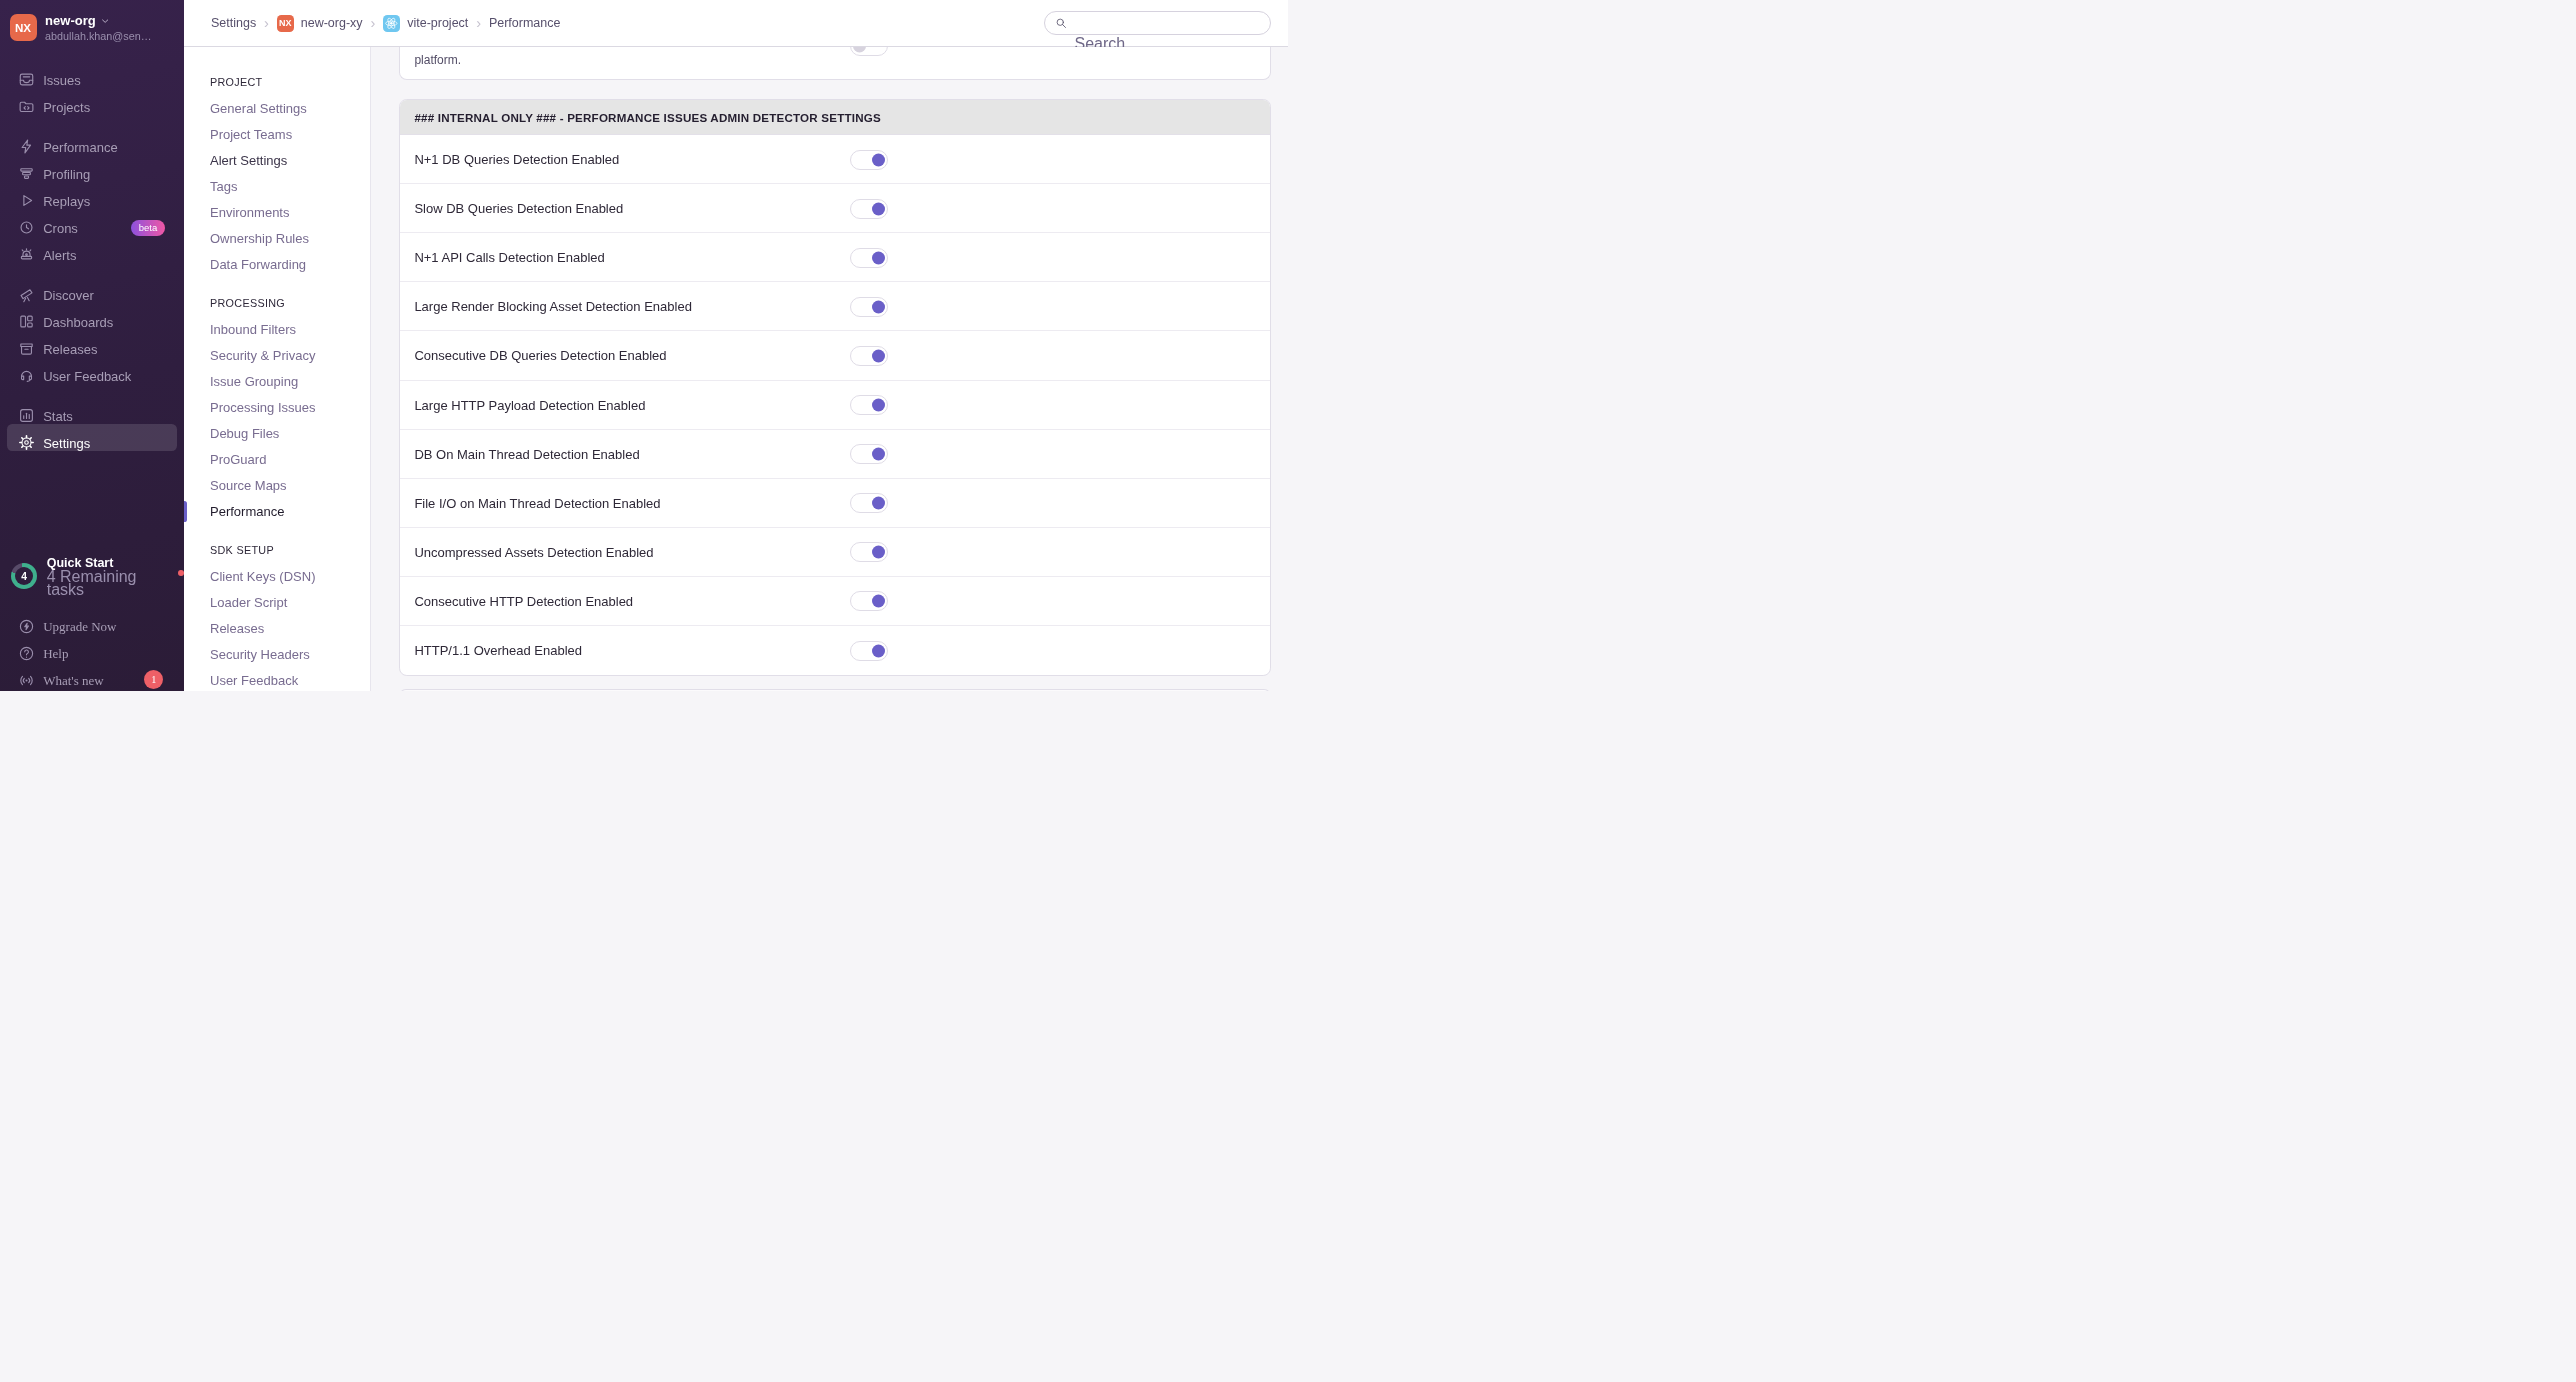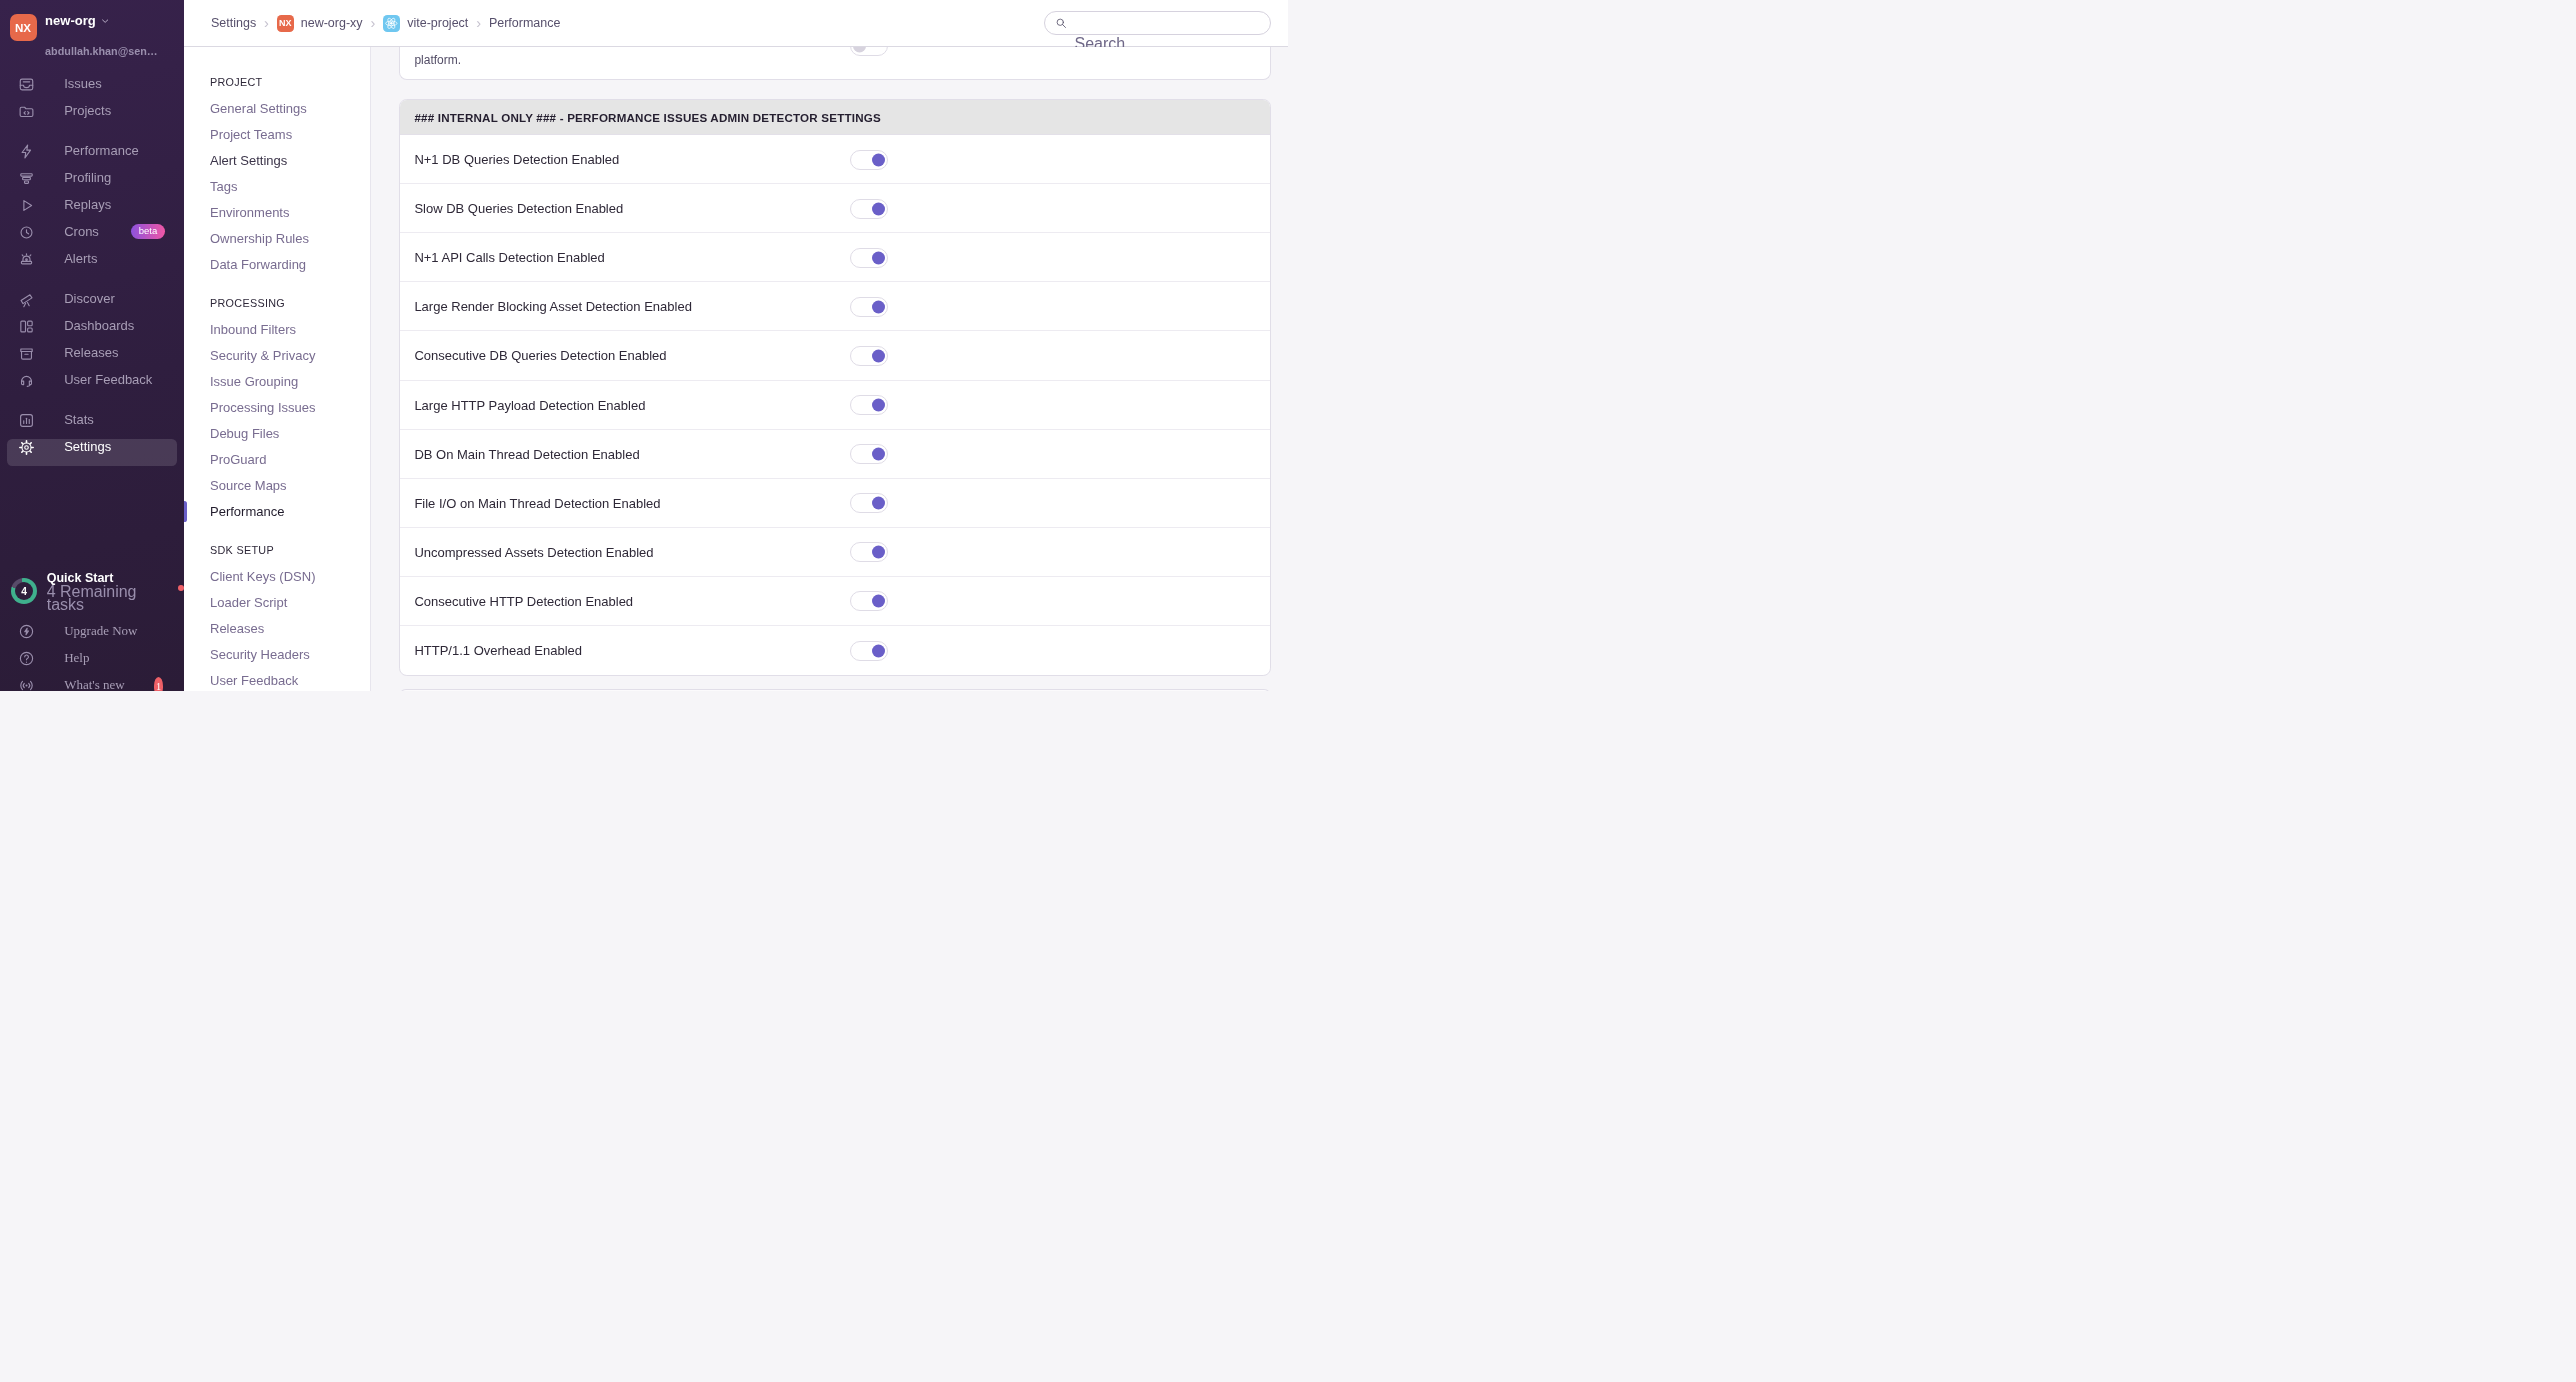--- a/index.html
+++ b/index.html
@@ -11,24 +11,24 @@
     color:#a89eb6;display:flex;flex-direction:column;overflow:hidden;}
   .org-row{display:flex;gap:8.6px;padding:14px 10.3px 0 9.5px;align-items:flex-start;cursor:pointer;}
   .avatar{width:27px;height:27px;border-radius:7px;background:#e7694a;color:#fff;font-weight:700;
     font-size:11.6px;display:grid;place-items:center;flex:0 0 27px;}
   .org-meta{min-width:0;}
   .org-name-row{display:flex;align-items:center;gap:4.3px;}
   .org-name{font-size:13px;font-weight:700;color:#fff;line-height:14.7px;}
   .icon{display:inline-block;}
   .icon svg{width:100%;height:100%;display:block;}
   .chev{width:10.3px;height:10.3px;color:#cbc2d8;}
-  .org-email{font-size:10.8px;color:#9a8fad;white-space:nowrap;overflow:hidden;max-width:131px;line-height:14px;margin-top:15px;font-weight:bold;}
+  .org-email{font-size:10.8px;color:#9a8fad;white-space:nowrap;overflow:hidden;max-width:131px;line-height:14px;margin-top:0;}
   .nav{margin-top:18px;display:flex;flex-direction:column;}
   .nav-group{margin-bottom:13px;}
-  .nav-item{height:27px;display:flex;align-items:flex-start;gap:29px;padding:0 12px 0 11.2px;margin:0 7px;
+  .nav-item{height:27px;display:flex;align-items:flex-end;gap:8px;padding:0 12px 0 11.2px;margin:0 7px;
     border-radius:5.2px;font-size:13px;color:#a89eb6;cursor:pointer;white-space:nowrap;}
   .nav-item .nav-ic{width:17px;height:17px;color:#9a8eac;flex:0 0 17px;}
   .nav-item.active{background:rgba(255,255,255,.13);color:#fff;}
   .nav-item.active .nav-ic{color:#fff;}
   .badge-beta{margin-left:auto;background:linear-gradient(90deg,#8d52dd,#ef57a5);color:#fff;font-size:9.5px;
     line-height:9.5px;padding:2.6px 7.8px 3.4px;border-radius:8.6px;}
   .quickstart{margin:92px 0 0 11.2px;display:flex;gap:9.5px;align-items:center;cursor:pointer;}
   .ring{width:26px;height:26px;border-radius:50%;position:relative;flex:0 0 26px;
     background:conic-gradient(from -10deg,#3fb08d 0deg 298deg,#584b69 298deg 360deg);display:grid;place-items:center;}
   .ring::after{content:"";position:absolute;inset:3.9px;border-radius:50%;background:#2e1e3c;}

